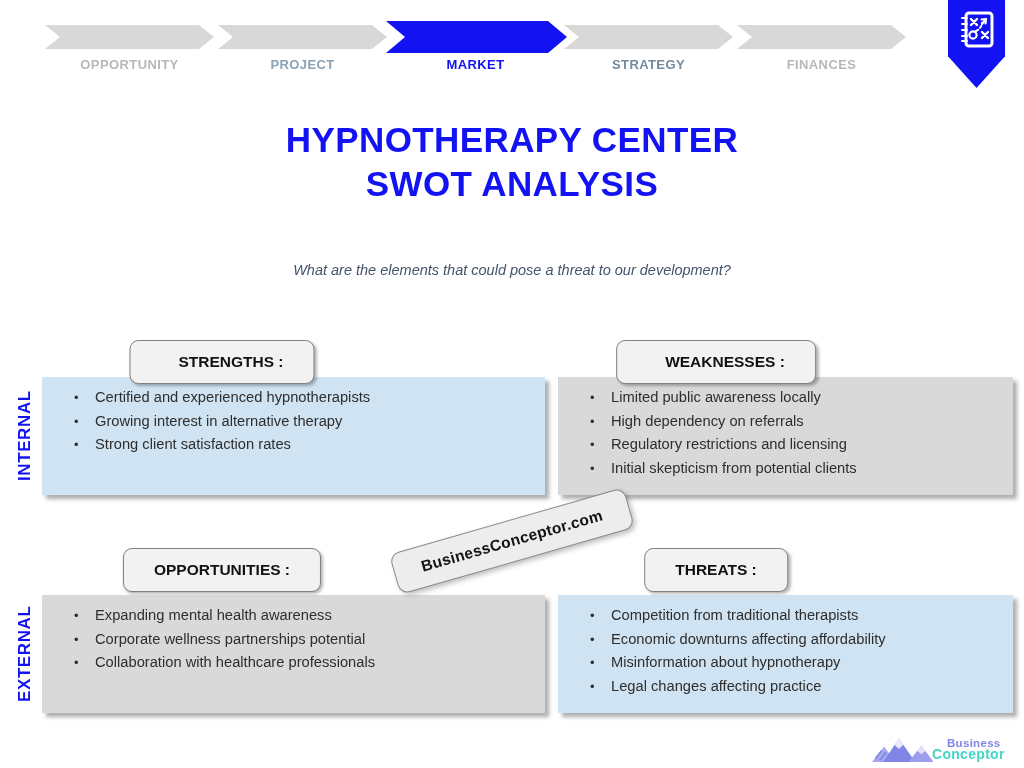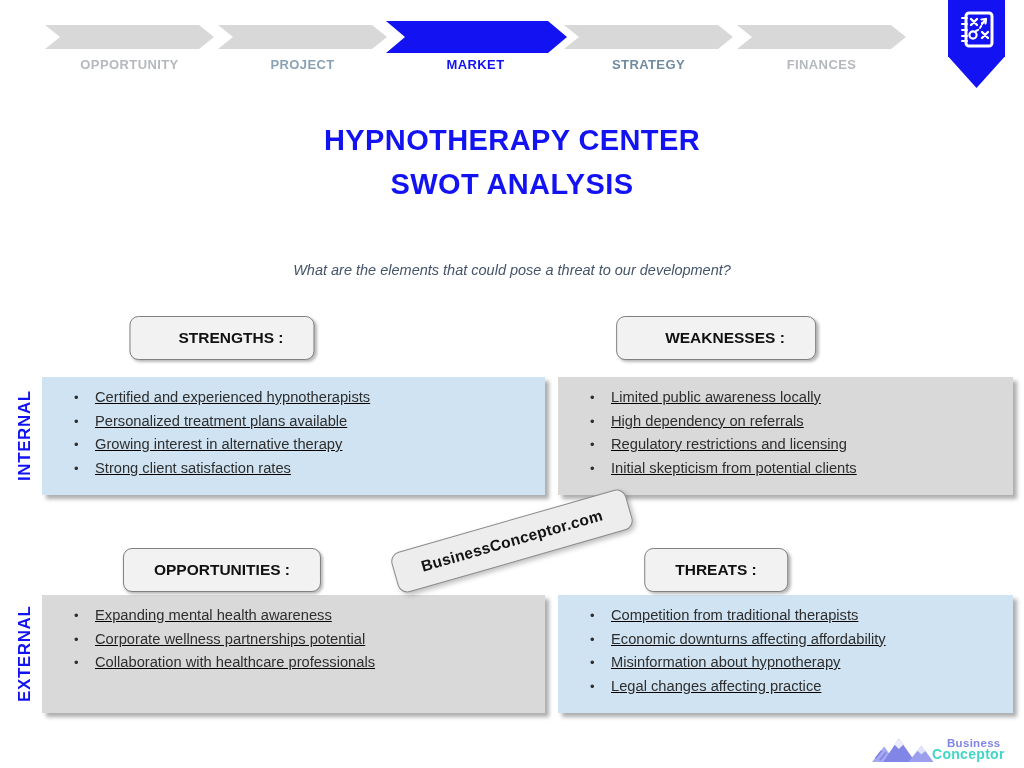--- a/index.html
+++ b/index.html
@@ -50,52 +50,52 @@
   
   .badge{
     position:absolute;left:948px;top:0;width:57px;height:88px;background:var(--accent-blue);
     clip-path:polygon(0 0,100% 0,100% 64%,50% 100%,0 64%);
   }
   .badge svg{position:absolute;left:10px;top:9px;}
 
   
   .title{
     position:absolute;left:0;top:118px;width:100%;text-align:center;
-    color:var(--accent-blue);font-size:29px;font-weight:bold;line-height:44px;letter-spacing:.4px;
+    color:var(--accent-blue);font-size:35px;font-weight:bold;line-height:44px;letter-spacing:.4px;
   }
   .subtitle{
     position:absolute;left:0;width:100%;text-align:center;
     color:var(--subtitle);font-size:14.5px;font-style:italic;
   }
   .subtitle1{top:232px;} .subtitle2{top:262px;}
 
   
   .qbox{
     position:absolute;height:118px;
     box-shadow:4px 4px 4px rgba(0,0,0,0.32);
   }
   .qbox.blue{background:var(--box-blue);}
   .qbox.gray{background:var(--box-gray);}
   .q-strengths{left:42px;top:377px;width:503px;}
   .q-weaknesses{left:558px;top:377px;width:455px;}
   .q-opportunities{left:42px;top:595px;width:503px;}
   .q-threats{left:558px;top:595px;width:455px;}
-  .qbox ul{list-style:none;padding:9px 6px 0 53px;text-decoration:underline;}
+  .qbox ul{list-style:none;padding:9px 6px 0 53px;}
   .qbox li{
     position:relative;font-size:14.7px;color:var(--bullet-text);line-height:23.5px;
   }
   .qbox li::before{content:"\2022";position:absolute;left:-21px;font-size:13px;}
 
   .pill{
     position:absolute;transform:translateX(-50%);
     background:var(--pill-bg);border:1.2px solid var(--pill-border);border-radius:9px;
     padding:12px 30px;font-size:15.5px;font-weight:bold;color:#111;white-space:nowrap;
     box-shadow:2px 2px 3px rgba(0,0,0,0.28);z-index:3;
   }
-  .pill-row1{top:316px;padding-left:48px;} .pill-row2{top:548px;}
+  .pill-row1{top:340px;padding-left:48px;} .pill-row2{top:548px;}
   .pill-left{left:222px;} .pill-right{left:716px;}
 
   
   .side-label{
     position:absolute;left:10px;width:30px;
     writing-mode:vertical-rl;transform:rotate(180deg);
     display:flex;align-items:center;justify-content:center;
     color:var(--accent-blue);font-weight:bold;font-size:17px;letter-spacing:.6px;
   }
   .side-internal{top:377px;height:118px;}
@@ -177,21 +177,20 @@
   <div class="side-label side-external">EXTERNAL</div>
 
   <div class="pill pill-row1 pill-left">STRENGTHS :</div>
   <div class="pill pill-row1 pill-right">WEAKNESSES :</div>
   <div class="pill pill-row2 pill-left">OPPORTUNITIES :</div>
   <div class="pill pill-row2 pill-right">THREATS :</div>
 
   <div class="qbox blue q-strengths">
     <ul>
       <li>Certified and experienced hypnotherapists</li>
-      <li>Personalized treatment plans available</li>
       <li>Growing interest in alternative therapy</li>
       <li>Strong client satisfaction rates</li>
     </ul>
   </div>
 
   <div class="qbox gray q-weaknesses">
     <ul>
       <li>Limited public awareness locally</li>
       <li>High dependency on referrals</li>
       <li>Regulatory restrictions and licensing</li>

